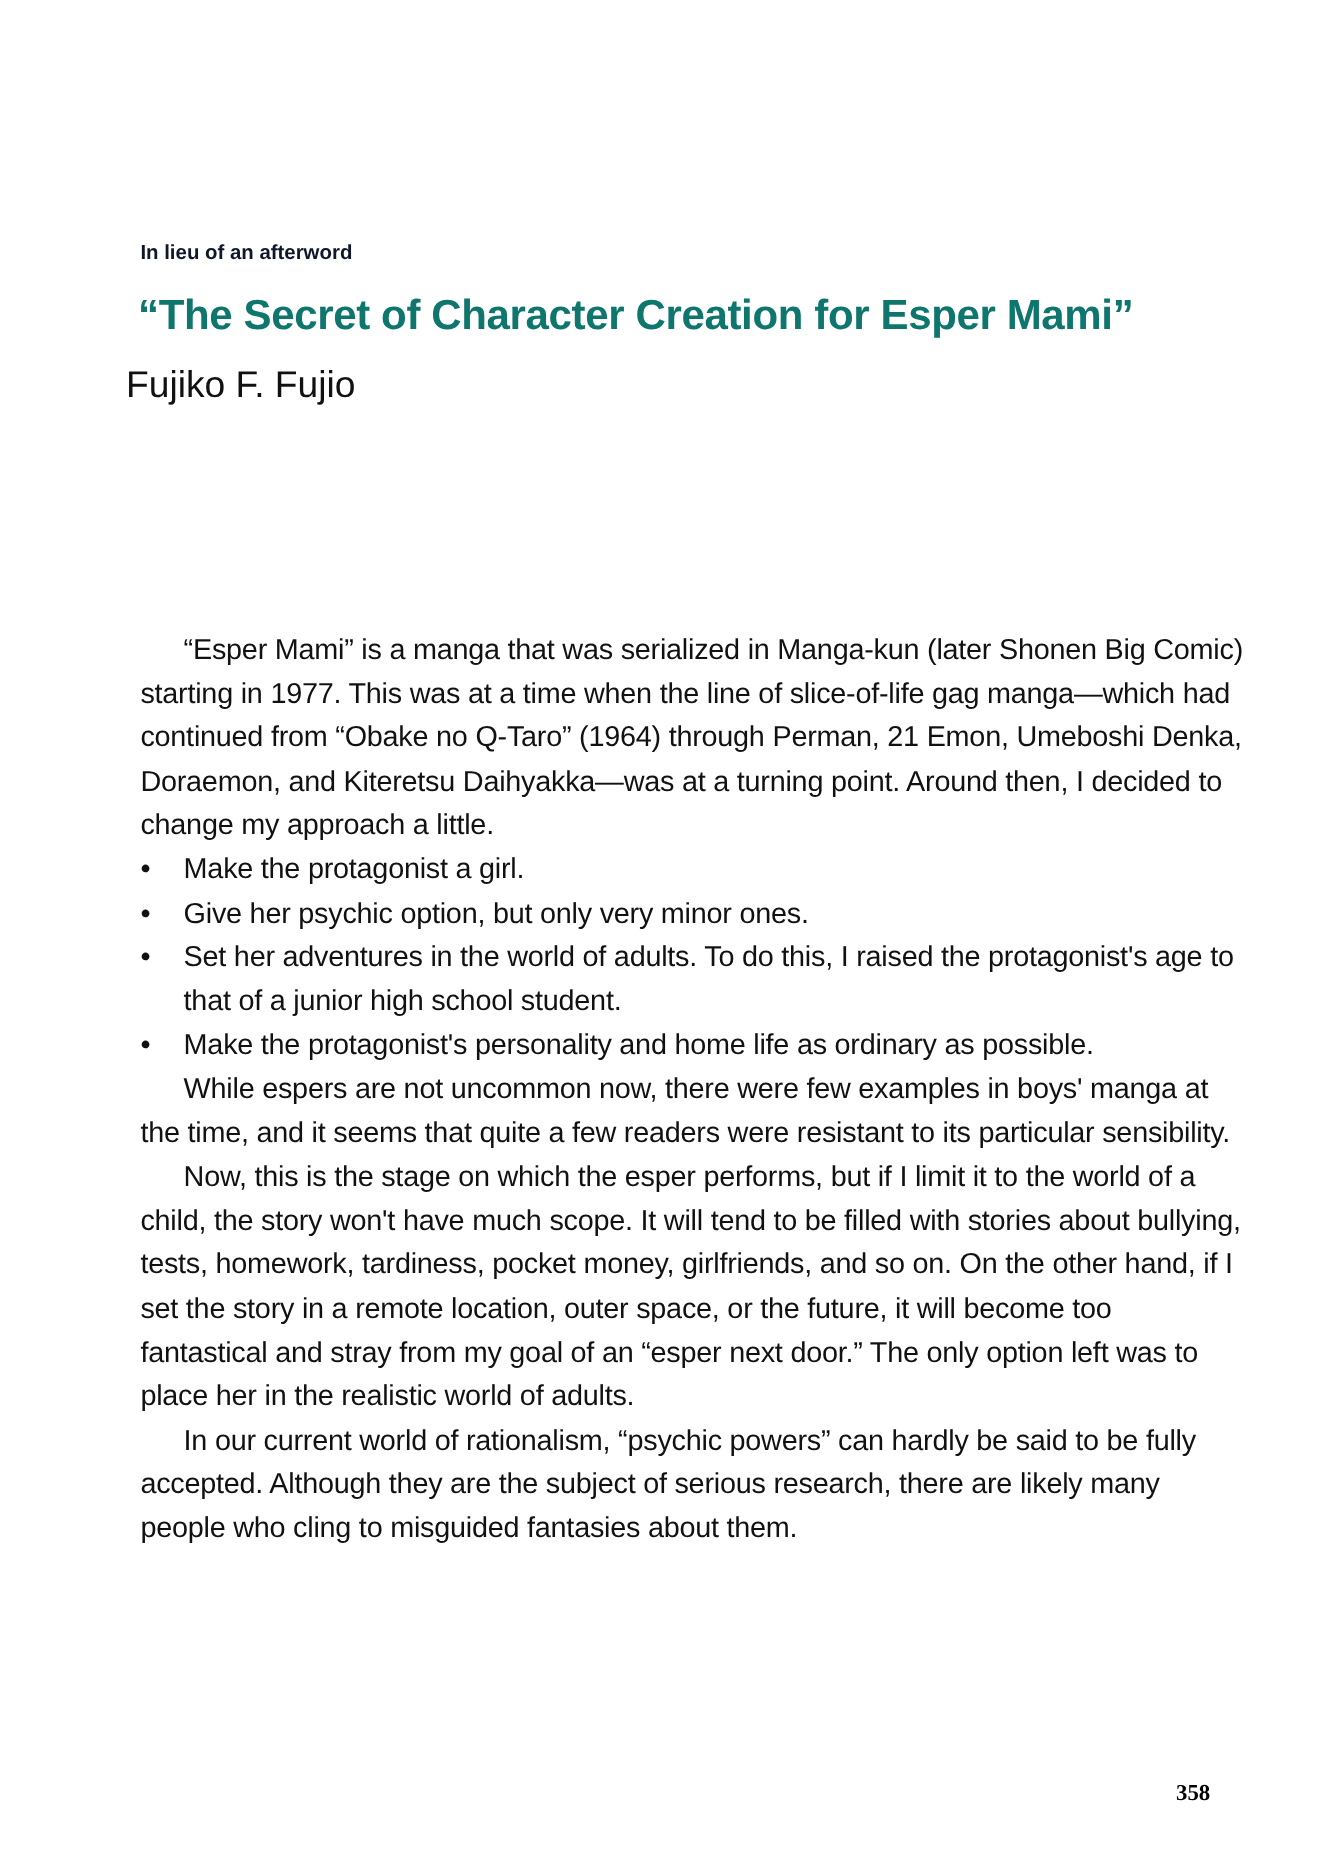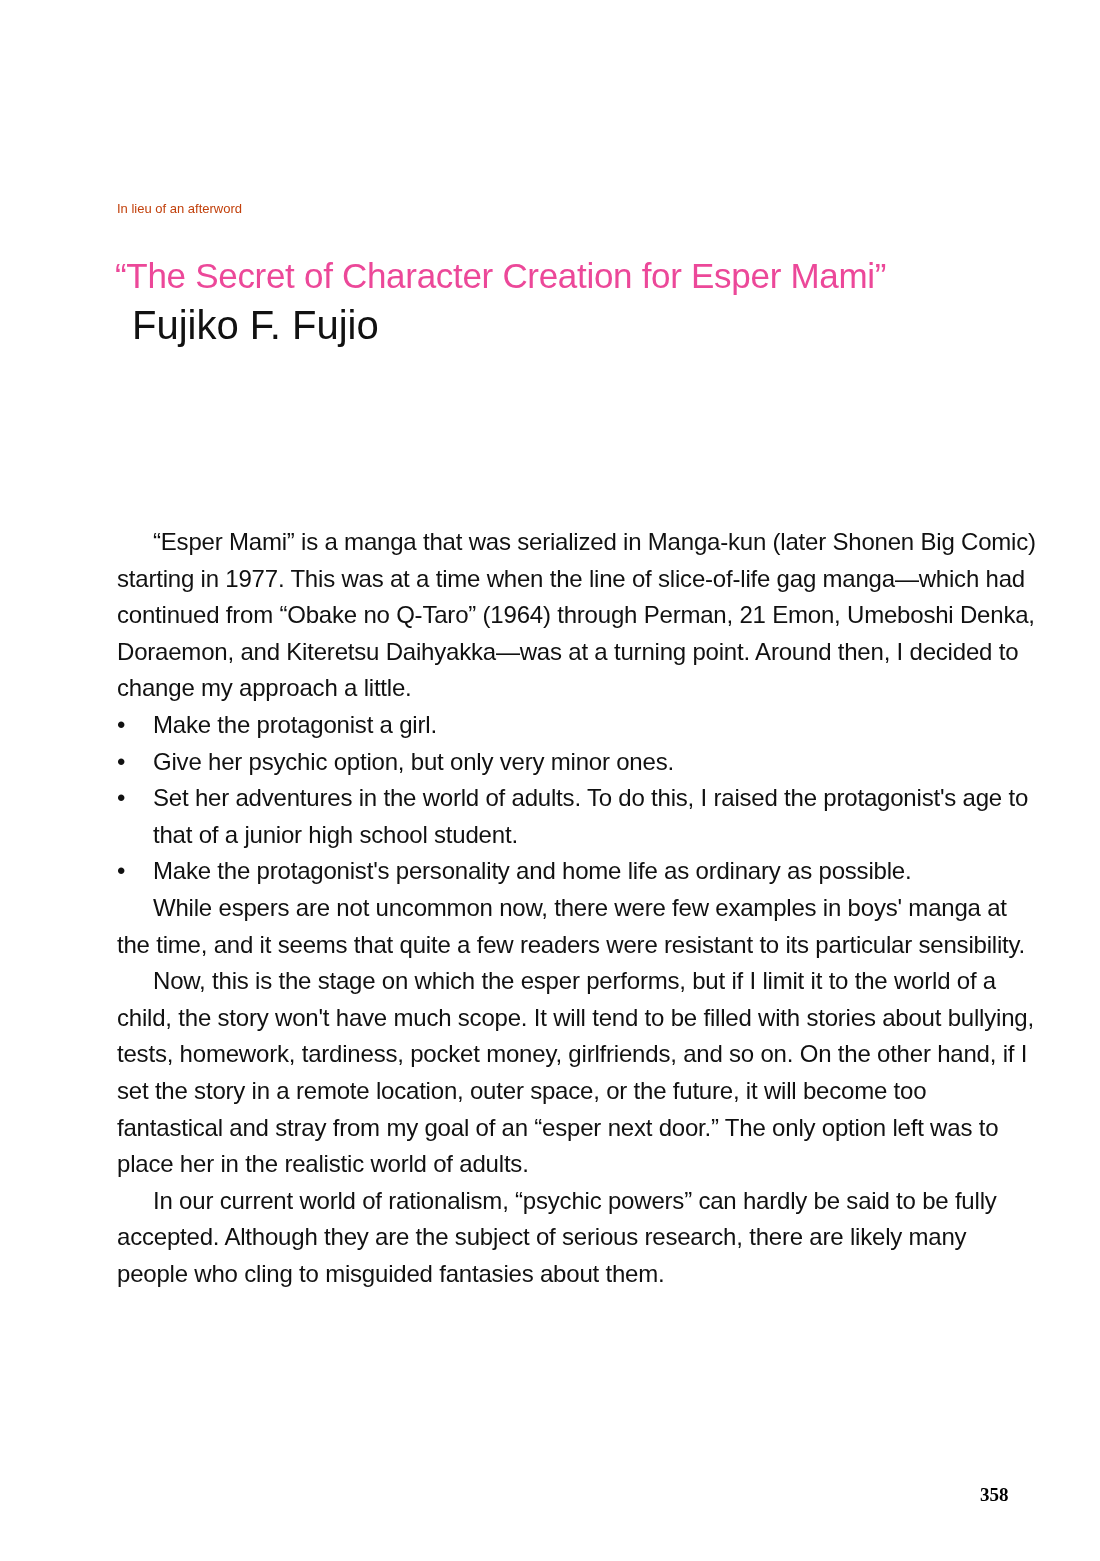--- a/index.html
+++ b/index.html
@@ -1,19 +1,19 @@
 <!DOCTYPE html>
 <html><head>
 <meta charset="utf-8">
 <style>
   html, body { margin: 0; padding: 0; background: #ffffff; }
   body { width: 1100px; height: 1561px; position: relative; overflow: hidden; color: #111; font-family: "Liberation Sans", "DejaVu Sans", sans-serif; }
-  .kicker { position: absolute; left: 117px; top: 201px; font-size: 13px; color: #c2410c; }
-  .title { position: absolute; left: 115px; top: 256px; font-size: 35px; font-weight: normal; letter-spacing: -0.3px; color: #ec4899; white-space: nowrap; }
-  .author { position: absolute; left: 132px; top: 303px; font-size: 40px; color: #111; }
+  .kicker { position: absolute; left: 117px; top: 201px; font-size: 17px; color: #0f172a; font-weight: bold; }
+  .title { position: absolute; left: 115px; top: 243px; font-size: 35px; font-weight: bold; letter-spacing: -0.3px; color: #0f766e; white-space: nowrap; }
+  .author { position: absolute; left: 105px; top: 303px; font-size: 31px; color: #111; }
   .body { position: absolute; left: 117px; top: 524px; width: 920px; font-size: 24px; line-height: 36.6px; letter-spacing: -0.2px; }
   .para { margin: 0; text-indent: 36px; }
   ul.bullets { list-style: none; margin: 0; padding: 0; }
   ul.bullets li { position: relative; padding-left: 36px; }
   .bullet-dot { position: absolute; left: 0; top: 0; width: 20px; text-align: left; }
   .page-num { position: absolute; left: 980px; top: 1484px; font-family: "Liberation Serif", serif; font-size: 19px; font-weight: bold; color: #000000; }
 </style>
 </head>
 <body>
 

